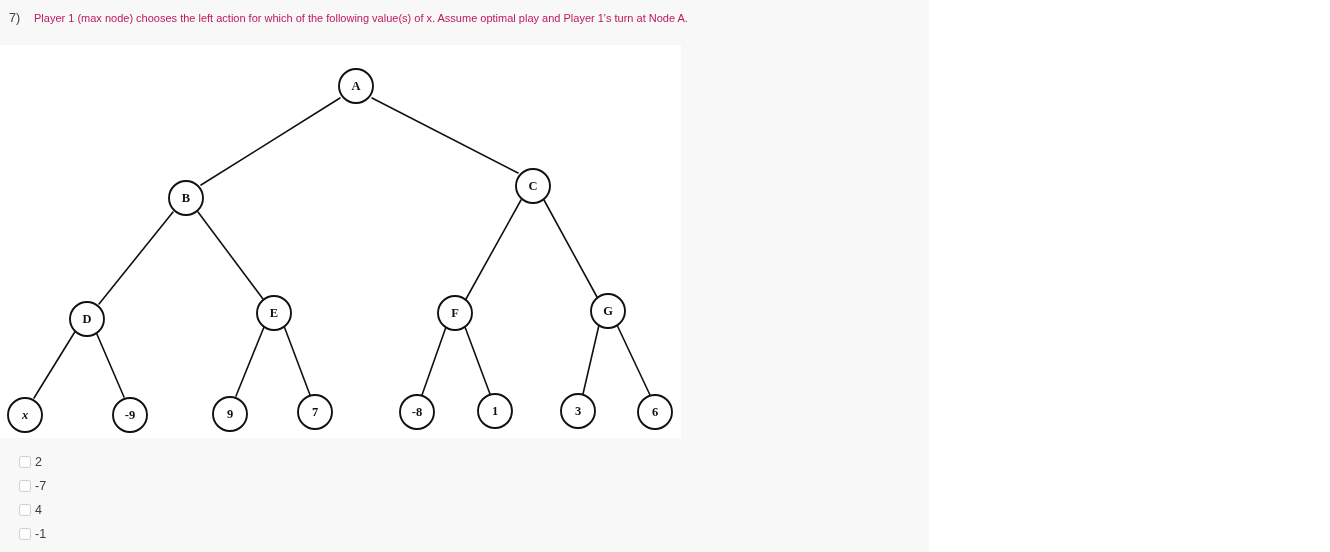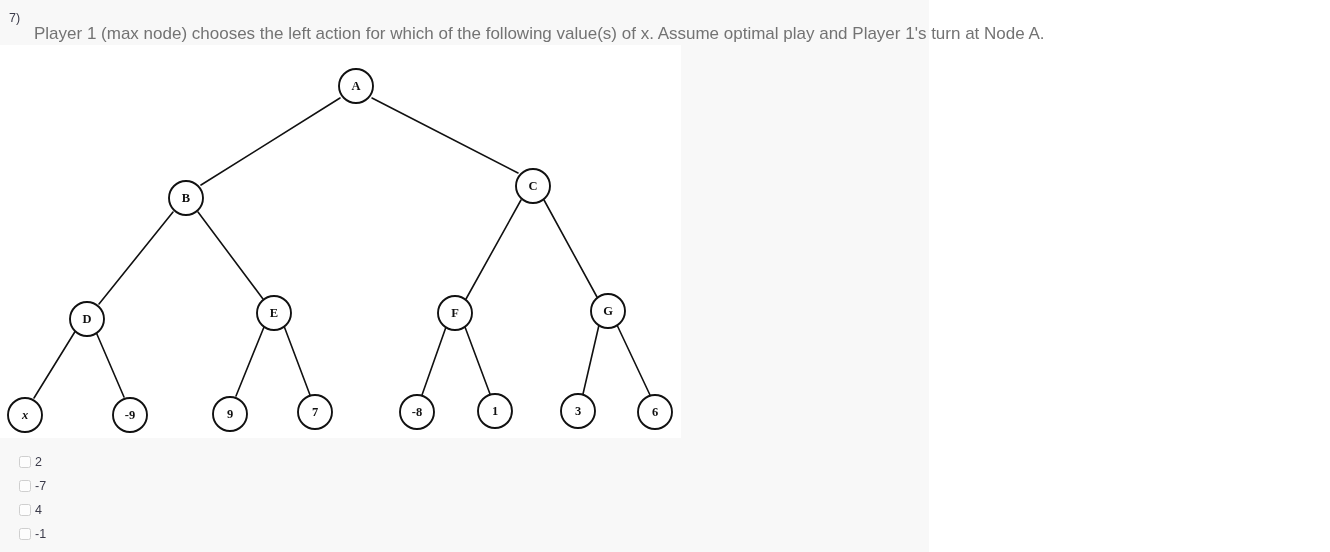--- a/index.html
+++ b/index.html
@@ -52,23 +52,23 @@
     left: 9px;
     top: 10px;
     font-size: 12.5px;
     color: #3b3b4a;
     line-height: 16px;
     white-space: nowrap;
   }
   #question-text {
     position: absolute;
     left: 34px;
-    top: 26px;
-    font-size: 17px;
-    color: #737373;
+    top: 10px;
+    font-size: 11px;
+    color: #be185d;
     line-height: 16px;
     white-space: nowrap;
   }
   
   #figure-panel {
     position: absolute;
     left: 0;
     top: 45px;
     width: 681px;
     height: 393px;

